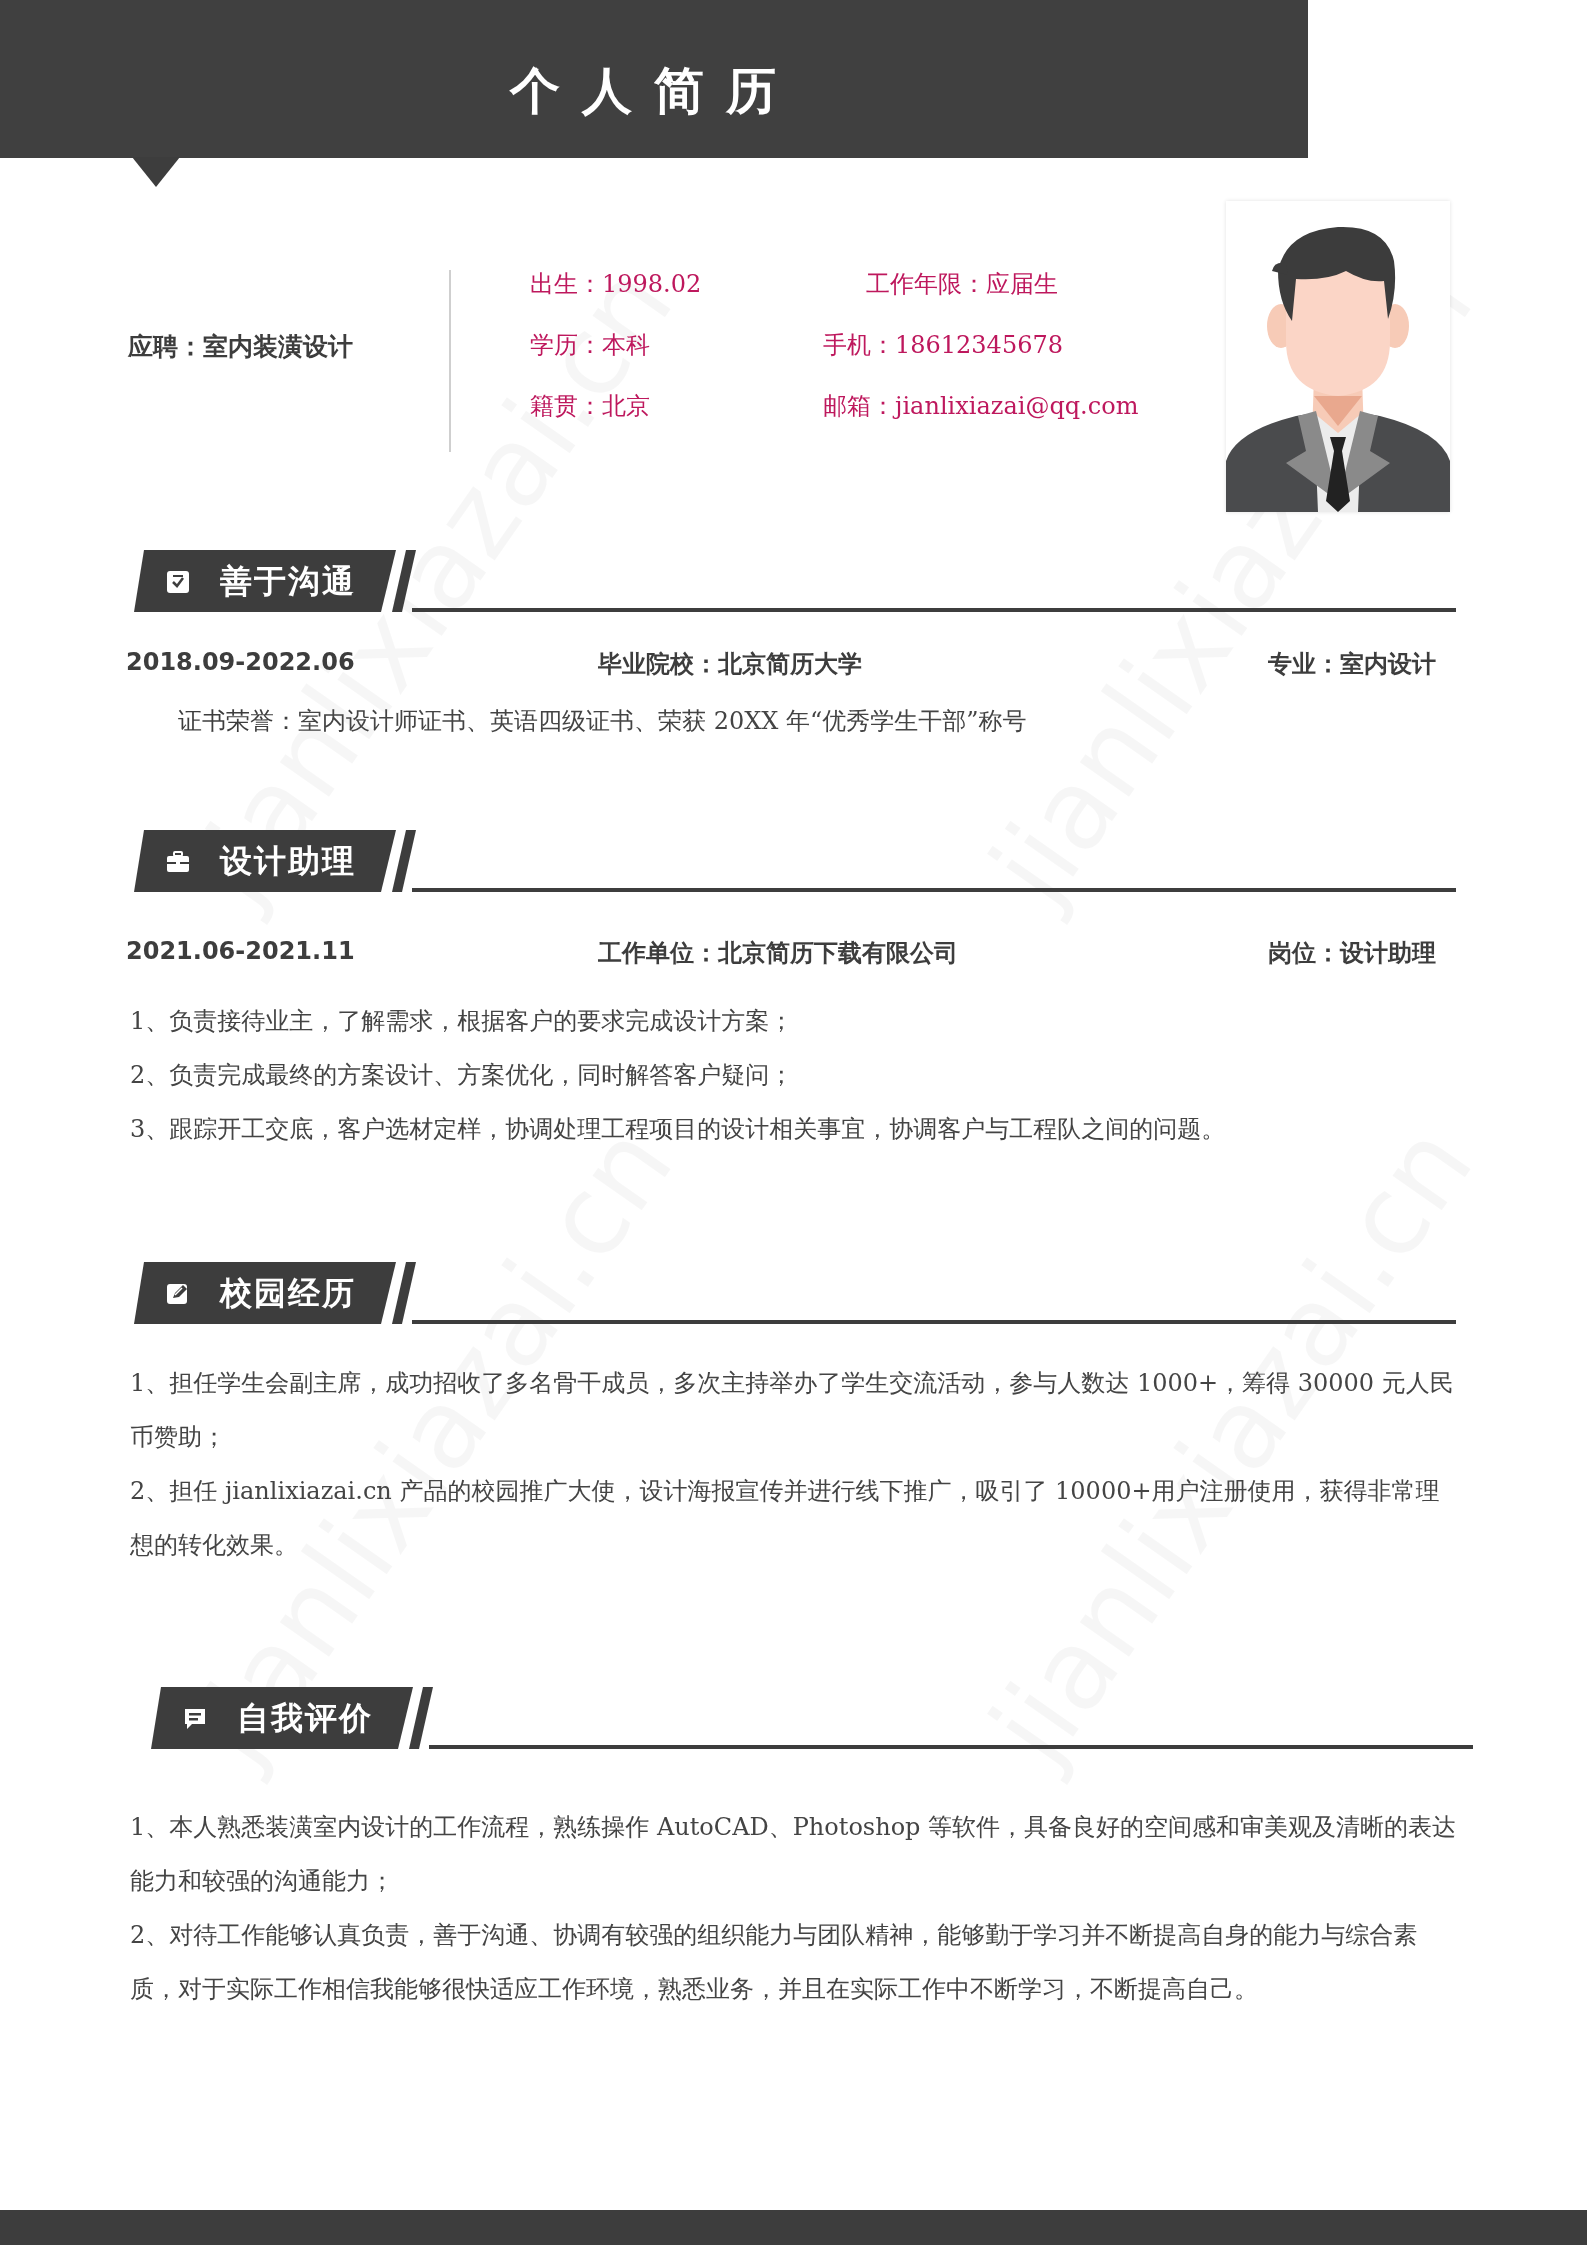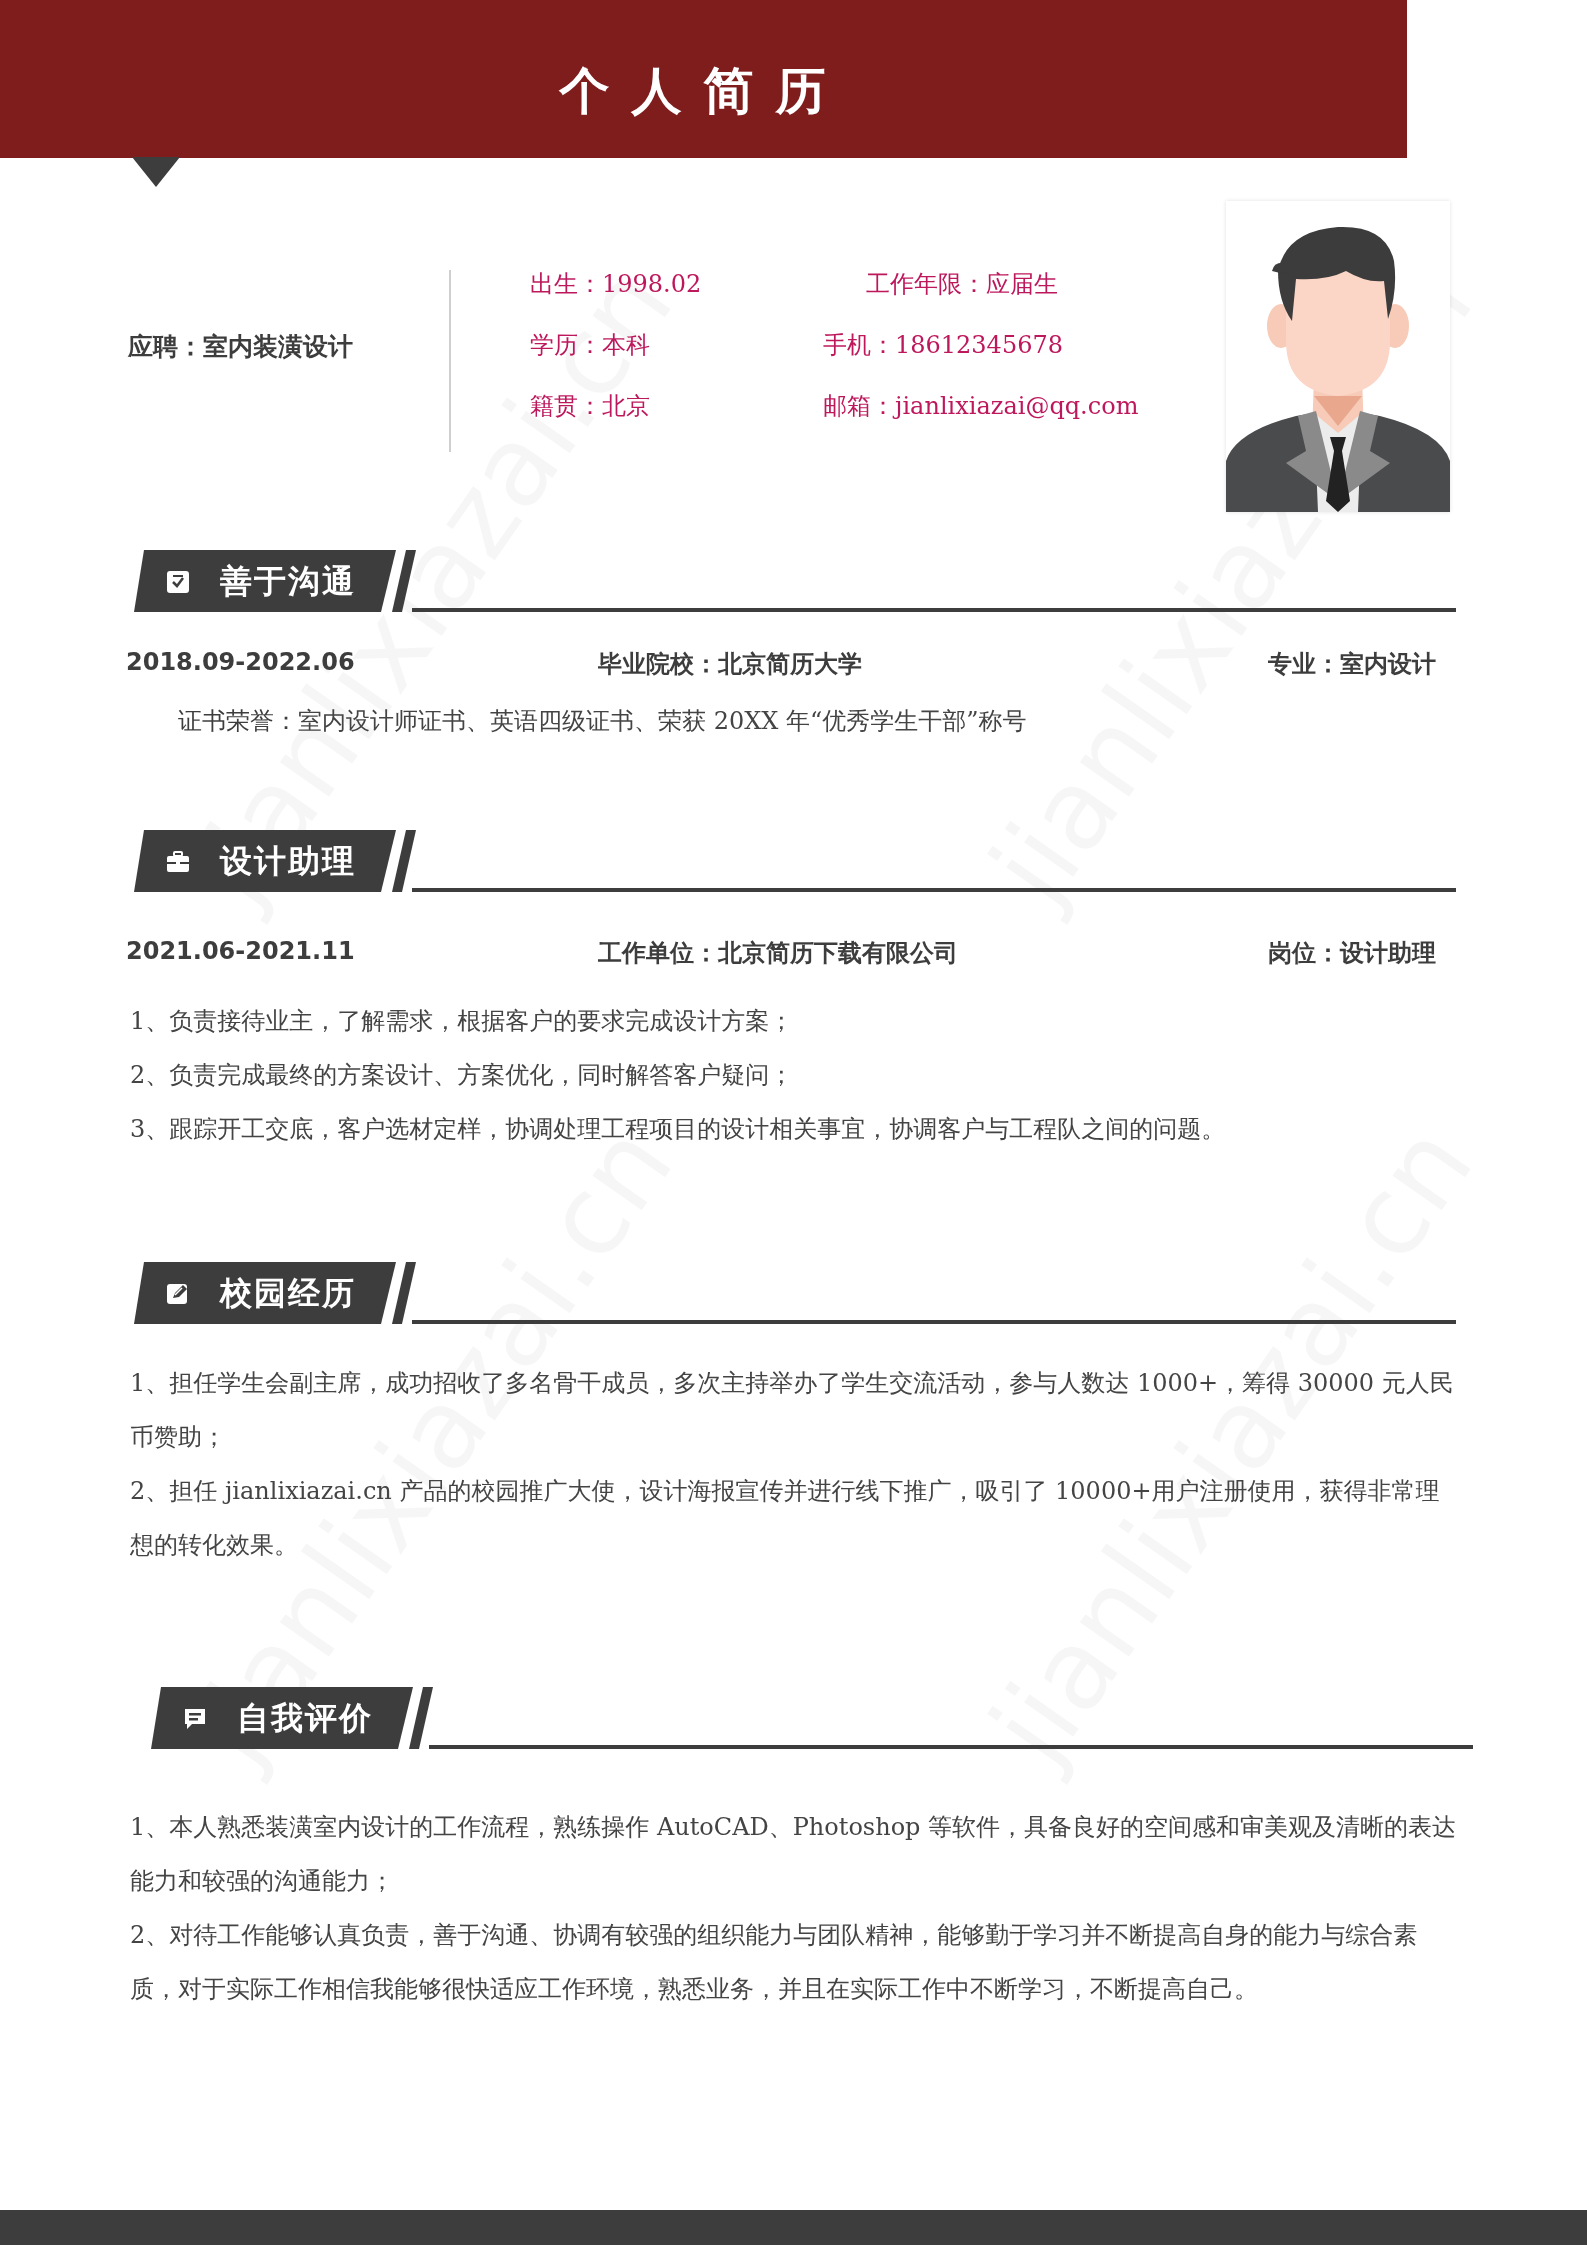--- a/index.html
+++ b/index.html
@@ -1,19 +1,19 @@
 <!DOCTYPE html>
 <html><head>
 <meta charset="utf-8">
 <style>
   * { margin: 0; padding: 0; box-sizing: border-box; }
   html, body { width: 1587px; height: 2245px; background: #ffffff; overflow: hidden; }
   body { position: relative; font-family: "DejaVu Serif", "Liberation Serif", serif; color: #444444; }
 
-  .top-bar { position: absolute; left: 0; top: 0; width: 1407px; height: 158px; background: #7f1d1d; }
+  .top-bar { position: absolute; left: 0; top: 0; width: 1308px; height: 158px; background: #404040; }
   .top-bar .title { position: absolute; left: 0; right: 0; top: 58px; text-align: center; color: #ffffff;
     font-family: "DejaVu Sans", sans-serif; font-weight: bold; font-size: 50px; letter-spacing: 22px; }
   .top-notch { position: absolute; left: 132px; top: 157px; width: 0; height: 0;
     border-left: 24px solid transparent; border-right: 24px solid transparent; border-top: 30px solid #3d3d3d; }
 
   .name-block { position: absolute; left: 128px; top: 312px; }
   .name { font-family: "DejaVu Sans", sans-serif; font-weight: bold; font-size: 52px; color: #3d3d3d; letter-spacing: 2px; }
   .apply { margin-top: 18px; font-family: "DejaVu Sans", sans-serif; font-weight: bold; font-size: 25px; color: #3d3d3d; }
 
   .vdivider { position: absolute; left: 449px; top: 270px; width: 2px; height: 182px; background: #cfcfcf; }

